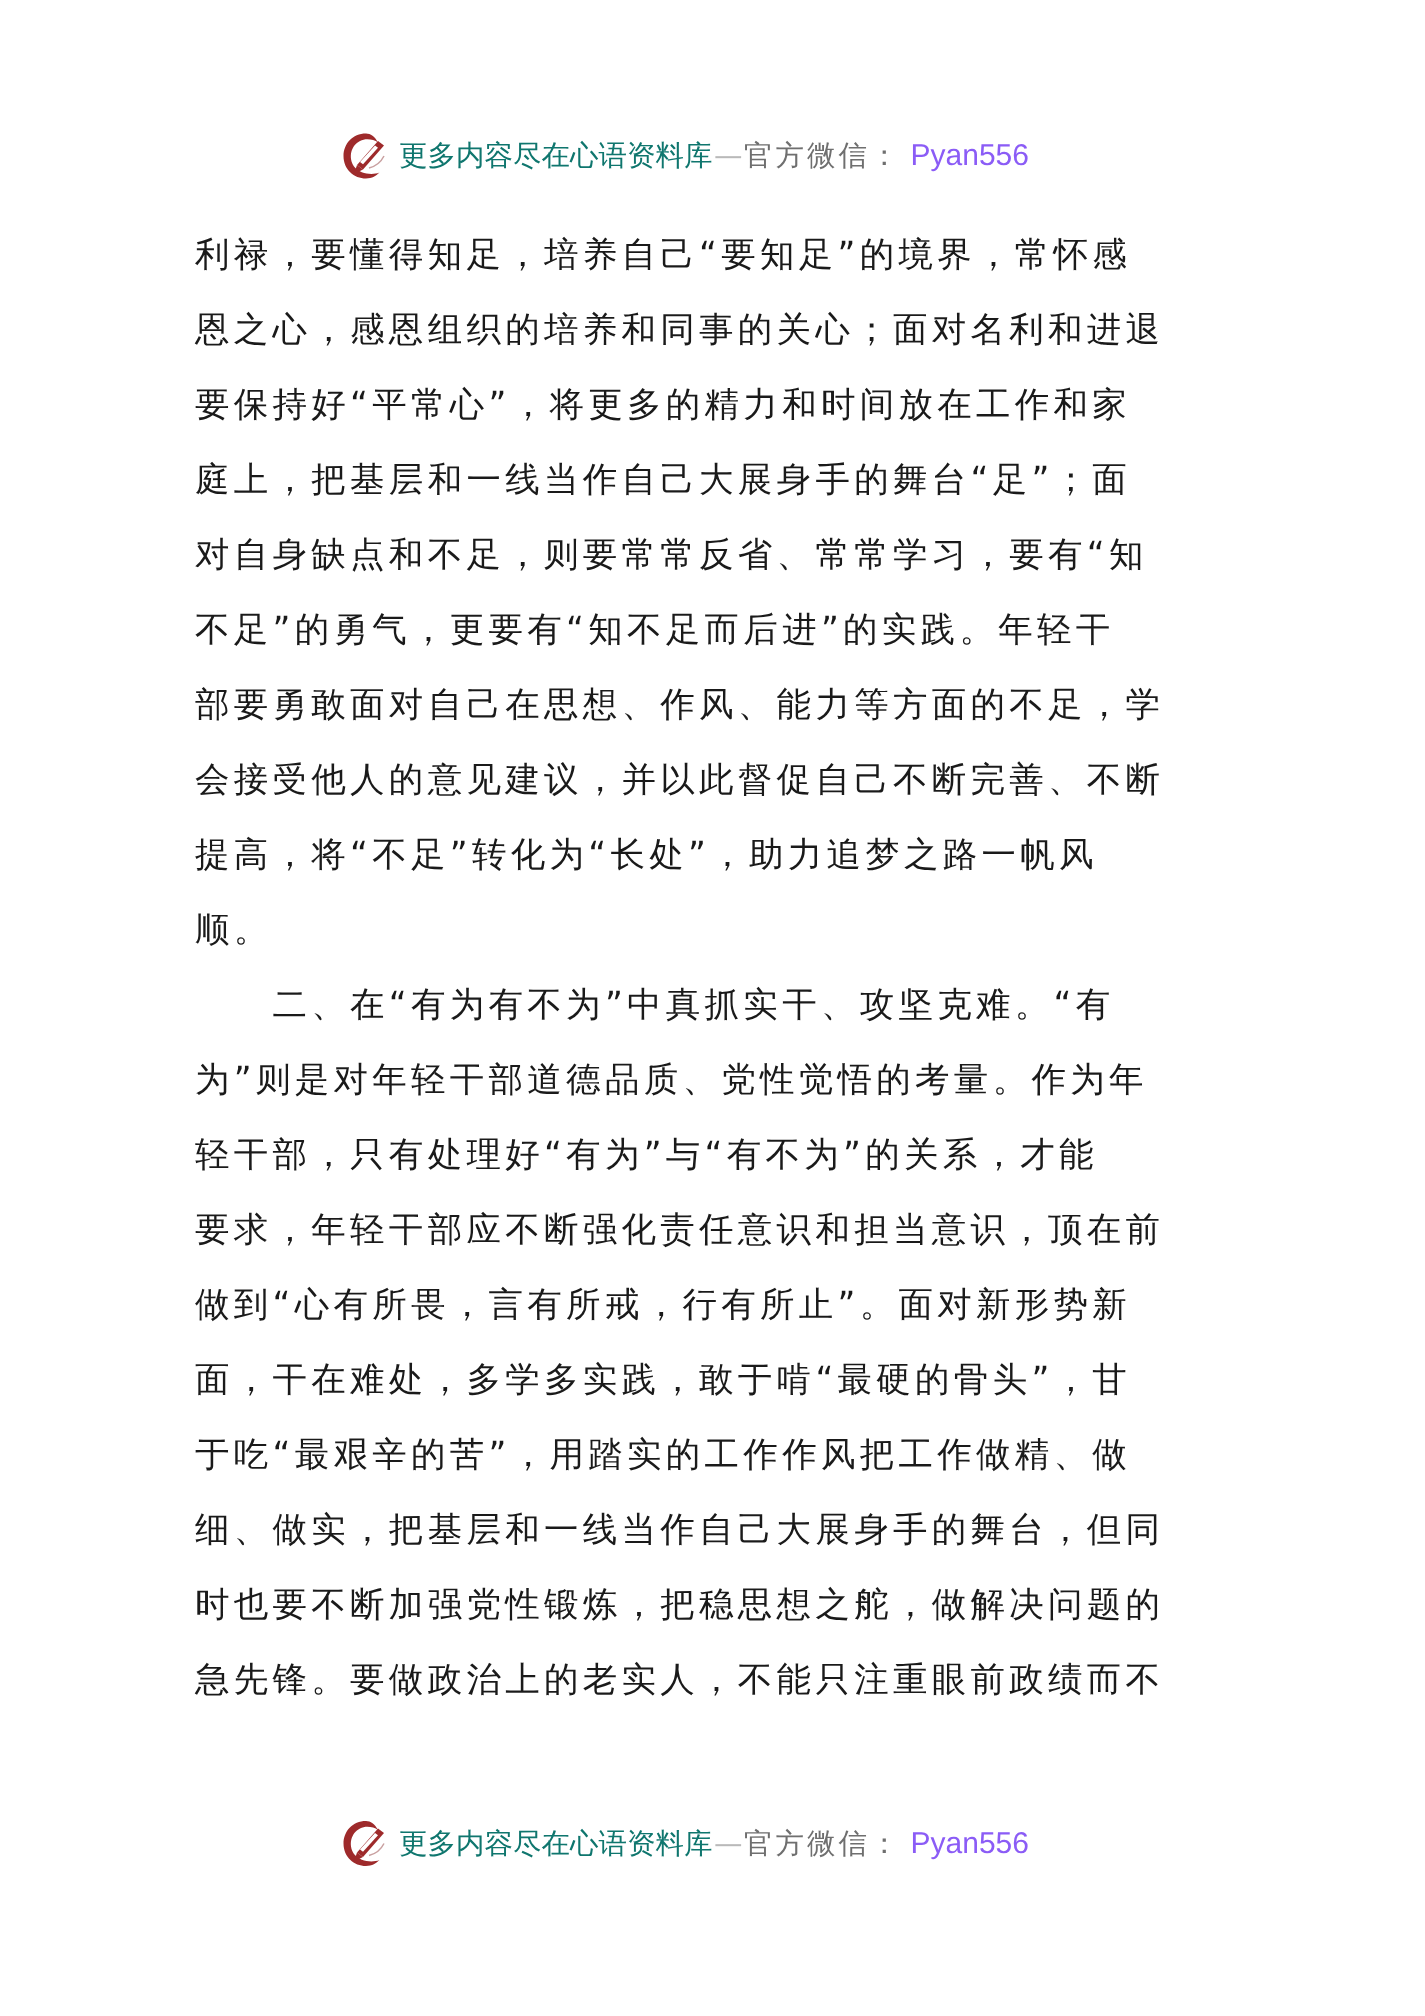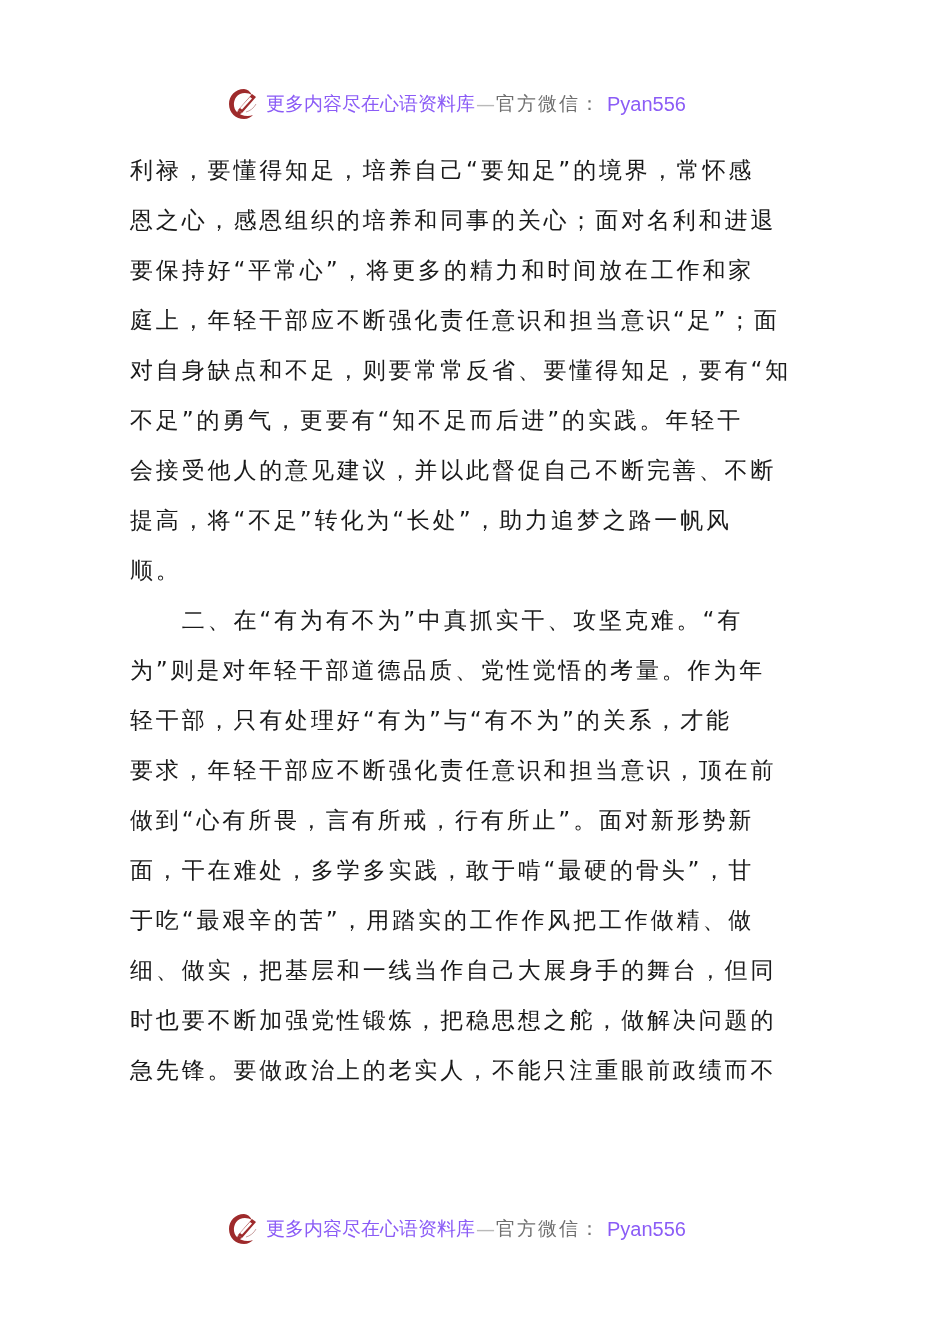--- a/index.html
+++ b/index.html
@@ -26,21 +26,21 @@
     .banner.bottom { top: 1209px; }
     .banner .logo {
       width: 36px;
       height: 36px;
       margin-right: 4px;
       flex: 0 0 auto;
     }
     .banner .site {
       font-family: "DejaVu Serif", serif;
       font-size: 19px;
-      color: #8b5cf6;
+      color: #0f766e;
       letter-spacing: 0px;
     }
     .banner .dash {
       color: #b9b9b9;
       font-size: 19px;
       margin: 0 1px;
     }
     .banner .wechat {
       font-family: "DejaVu Serif", serif;
       font-size: 19px;
@@ -84,23 +84,24 @@
   <span class="site">更多内容尽在心语资料库</span>
   <span class="dash">—</span>
   <span class="wechat">官方微信：</span>
   <span class="account">Pyan556</span>
 </div>
 
 <div class="content">
   <div class="line">利禄，要懂得知足，培养自己“要知足”的境界，常怀感</div>
   <div class="line">恩之心，感恩组织的培养和同事的关心；面对名利和进退</div>
   <div class="line">要保持好“平常心”，将更多的精力和时间放在工作和家</div>
-  <div class="line">庭上，年轻干部应不断强化责任意识和担当意识“足”；面</div>
-  <div class="line">对自身缺点和不足，则要常常反省、要懂得知足，要有“知</div>
+  <div class="line">庭上，把基层和一线当作自己大展身手的舞台“足”；面</div>
+  <div class="line">对自身缺点和不足，则要常常反省、常常学习，要有“知</div>
   <div class="line">不足”的勇气，更要有“知不足而后进”的实践。年轻干</div>
+  <div class="line">部要勇敢面对自己在思想、作风、能力等方面的不足，学</div>
   <div class="line">会接受他人的意见建议，并以此督促自己不断完善、不断</div>
   <div class="line">提高，将“不足”转化为“长处”，助力追梦之路一帆风</div>
   <div class="line">顺。</div>
   <div class="line">　　二、在“有为有不为”中真抓实干、攻坚克难。“有</div>
   <div class="line">为”则是对年轻干部道德品质、党性觉悟的考量。作为年</div>
   <div class="line">轻干部，只有处理好“有为”与“有不为”的关系，才能</div>
   <div class="line">要求，年轻干部应不断强化责任意识和担当意识，顶在前</div>
   <div class="line">做到“心有所畏，言有所戒，行有所止”。面对新形势新</div>
   <div class="line">面，干在难处，多学多实践，敢于啃“最硬的骨头”，甘</div>
   <div class="line">于吃“最艰辛的苦”，用踏实的工作作风把工作做精、做</div>

